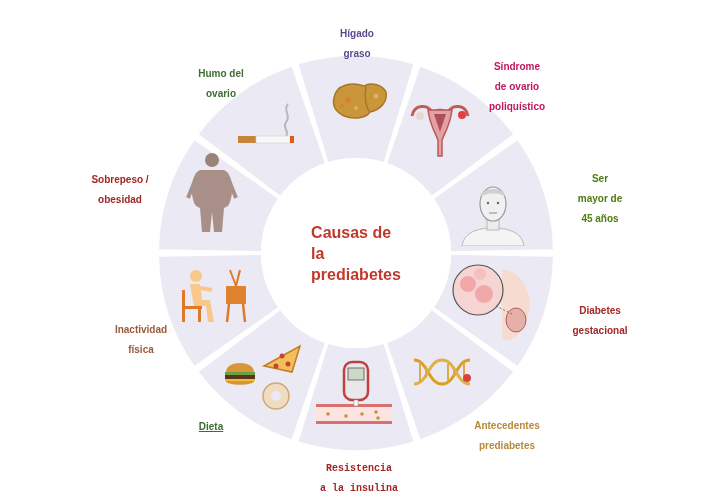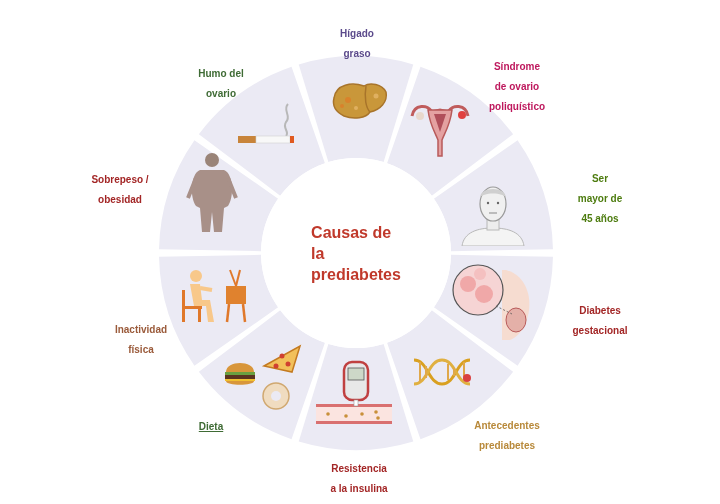--- a/index.html
+++ b/index.html
@@ -37,21 +37,21 @@
 <div class="label" style="left: 517px; top: 87px; color: #be185d;">Síndrome
 de ovario
 poliquístico</div>
 <div class="label" style="left: 600px; top: 199px; color: #4d7c0f;">Ser
 mayor de
 45 años</div>
 <div class="label" style="left: 600px; top: 321px; color: rgb(163, 38, 38);">Diabetes
 gestacional</div>
 <div class="label" style="left: 507px; top: 436px; color: rgb(184, 137, 58);">Antecedentes
 prediabetes</div>
-<div class="label" style="left: 359px; top: 479px; color: rgb(163, 38, 38);">Resistencia
+<div class="label" style="left: 359px; top: 479px; color: rgb(163, 38, 38); font-family: Liberation Mono, monospace;">Resistencia
 a la insulina</div>
 <div class="label" style="left: 211px; top: 427px; color: rgb(63, 107, 53); text-decoration: underline;">Dieta</div>
 <div class="label" style="left: 141px; top: 313px; color: rgb(154, 90, 58); margin-top: 27px;">Inactividad
 física</div>
 <div class="label" style="left: 120px; top: 190px; color: rgb(163, 38, 38); text-align: center;">Sobrepeso /
 obesidad</div>
 <div class="label" style="left: 221px; top: 84px; color: rgb(63, 107, 53);">Humo del
 ovario</div>
 
 <svg class="icon" style="left:330px;top:78px;" width="60" height="44">

